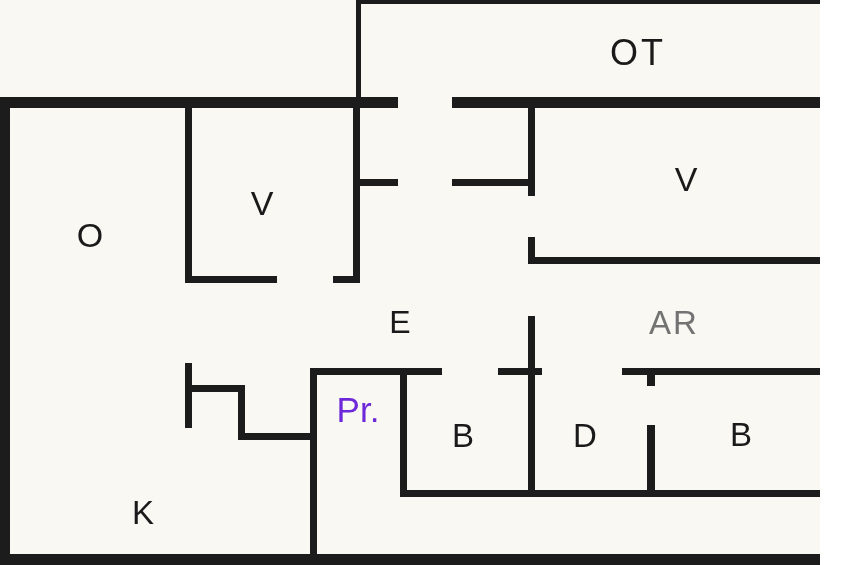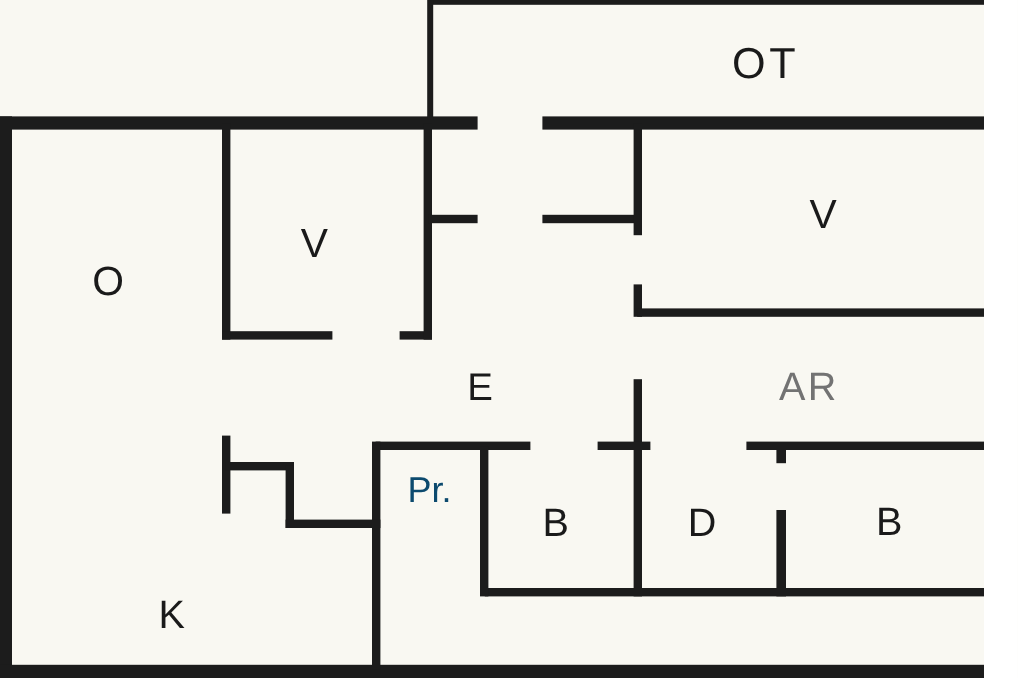--- a/index.html
+++ b/index.html
@@ -63,19 +63,19 @@
       <div class="wall" style="left: 238px; top: 388px; width: 7px; height: 52px; background: rgb(28, 28, 28);"></div>
       <div class="wall" style="left: 238px; top: 433px; width: 79px; height: 7px; background: rgb(28, 28, 28);"></div>
     </div>
   <div>
     <span class="room-label" style="left: 638px; top: 53px; font-size: 36px; letter-spacing: 3px; color: rgb(26, 26, 26);">OT</span>
     <span class="room-label" style="left: 262px; top: 203px; font-size: 34px; color: rgb(26, 26, 26);">V</span>
     <span class="room-label" style="left: 90px; top: 235px; font-size: 34px; color: rgb(26, 26, 26);">O</span>
     <span class="room-label" style="left: 686px; top: 179px; font-size: 34px; color: rgb(26, 26, 26);">V</span>
     <span class="room-label" style="left: 400px; top: 322px; font-size: 32px; color: rgb(26, 26, 26);">E</span>
     <span class="room-label" style="left: 674px; top: 322px; font-size: 33px; letter-spacing: 2px; color: #737373;">AR</span>
-    <span class="room-label" style="left: 358px; top: 409px; font-size: 30px; color: #0c4a6e; text-align: right;">Pr.</span>
+    <span class="room-label" style="left: 358px; top: 409px; font-size: 35px; color: #6d28d9; text-align: right;">Pr.</span>
     <span class="room-label" style="left: 463px; top: 435px; font-size: 33px; color: rgb(26, 26, 26);">B</span>
     <span class="room-label" style="left: 585px; top: 435px; font-size: 33px; color: rgb(26, 26, 26);">D</span>
     <span class="room-label" style="left: 741px; top: 434px; font-size: 33px; color: rgb(26, 26, 26);">B</span>
     <span class="room-label" style="left: 143px; top: 512px; font-size: 33px; color: rgb(26, 26, 26);">K</span>
   </div>
 </div>
 
 </body></html>

